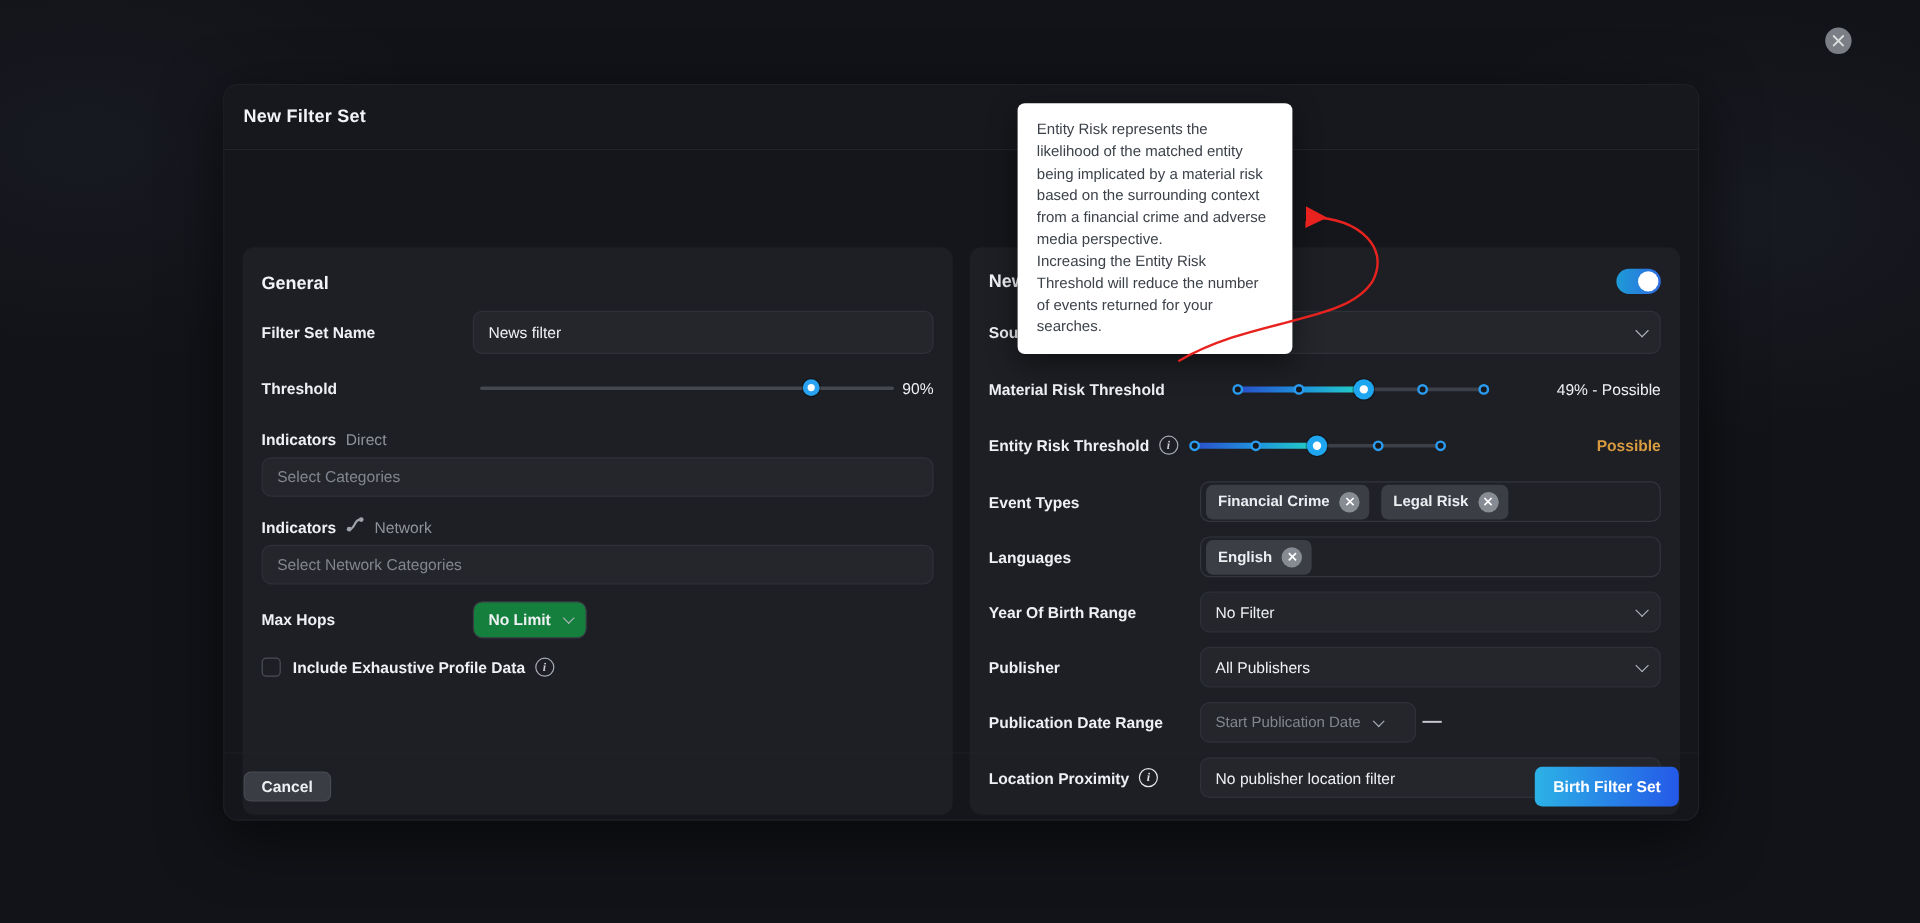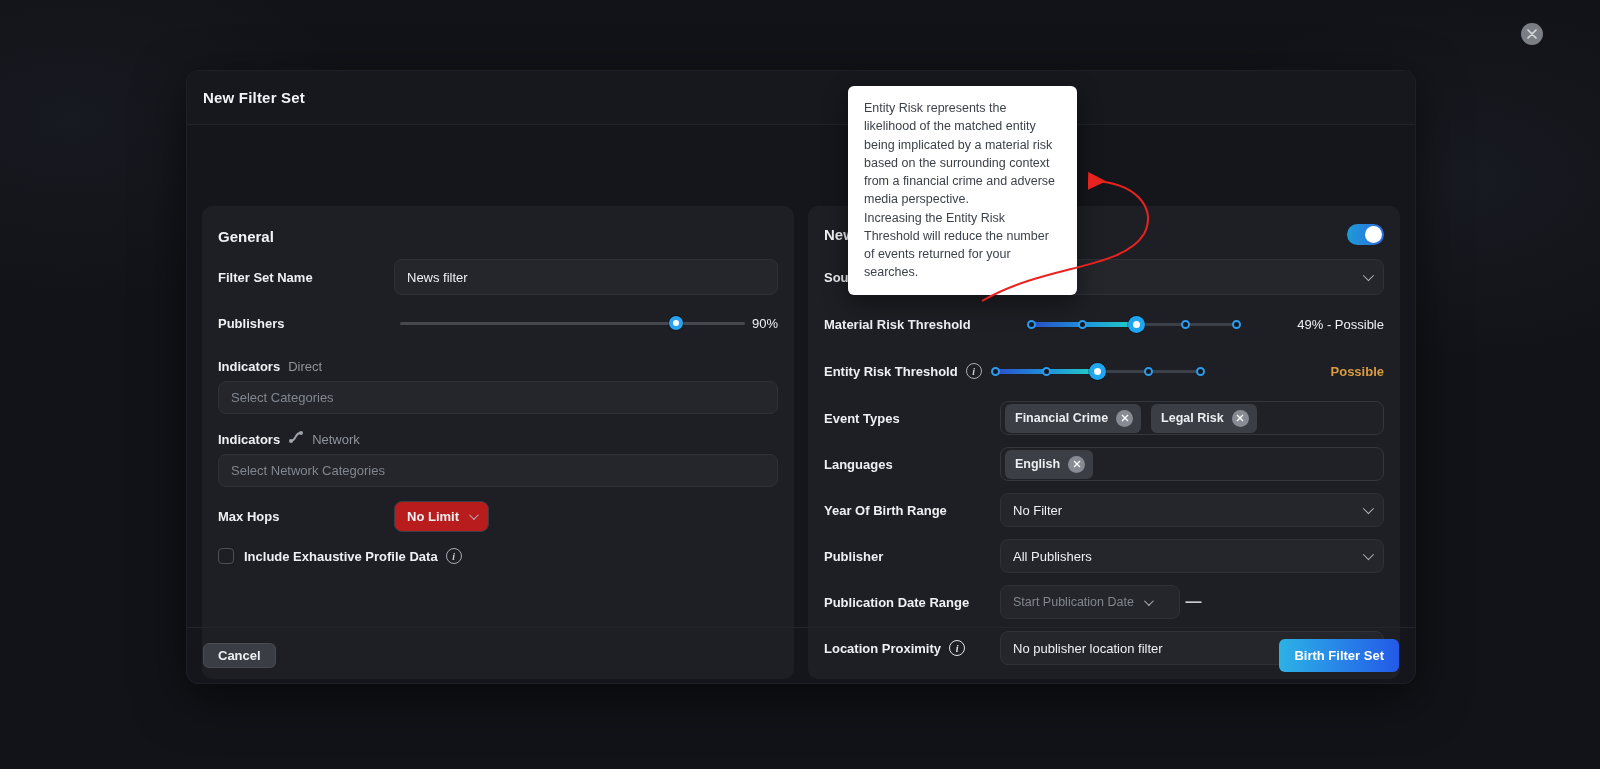--- a/index.html
+++ b/index.html
@@ -137,21 +137,21 @@
       </div>
 
       <div class="lrow" style="top:53px;height:36px;">
         <span class="lbl" style="width:176px;">Filter Set Name</span>
         <div class="field" style="width:384px;height:36px;">
           <input type="text" value="News filter" style="">
         </div>
       </div>
 
       <div class="lrow" style="top:104px;height:26px;">
-        <span class="lbl" style="width:182px;">Publishers</span>
+        <span class="lbl" style="width:182px;">Threshold</span>
         <div class="slider" style="width:345px;">
           <div class="track"></div>
           <div class="handle" style="left:80%;"></div>
         </div>
         <span class="value-right">90%</span>
       </div>
 
       <div class="lrow" style="top:148px;height:24px;">
         <span class="lbl">Indicators</span>
         <span class="sub">Direct</span>
@@ -176,21 +176,21 @@
       </div>
 
       <div class="lrow" style="top:248px;height:33px;">
         <div class="field" style="width:100%;height:33px;">
           <span class="placeholder">Select Network Categories</span>
         </div>
       </div>
 
       <div class="lrow" style="top:295px;height:31px;">
         <span class="lbl" style="width:176px;">Max Hops</span>
-        <div class="field" style="width:95px;height:31px;background:#b91c1c;border-color:#3a3d44;">
+        <div class="field" style="width:95px;height:31px;background:#15803d;border-color:#3a3d44;">
           <span style="font-weight:bold;">No Limit</span>
           <span class="chev small"></span>
         </div>
       </div>
 
       <div class="lrow" style="top:340px;height:20px;">
         <span class="checkbox"></span>
         <span class="lbl">Include Exhaustive Profile Data</span>
         <span class="info">i</span>
       </div>

